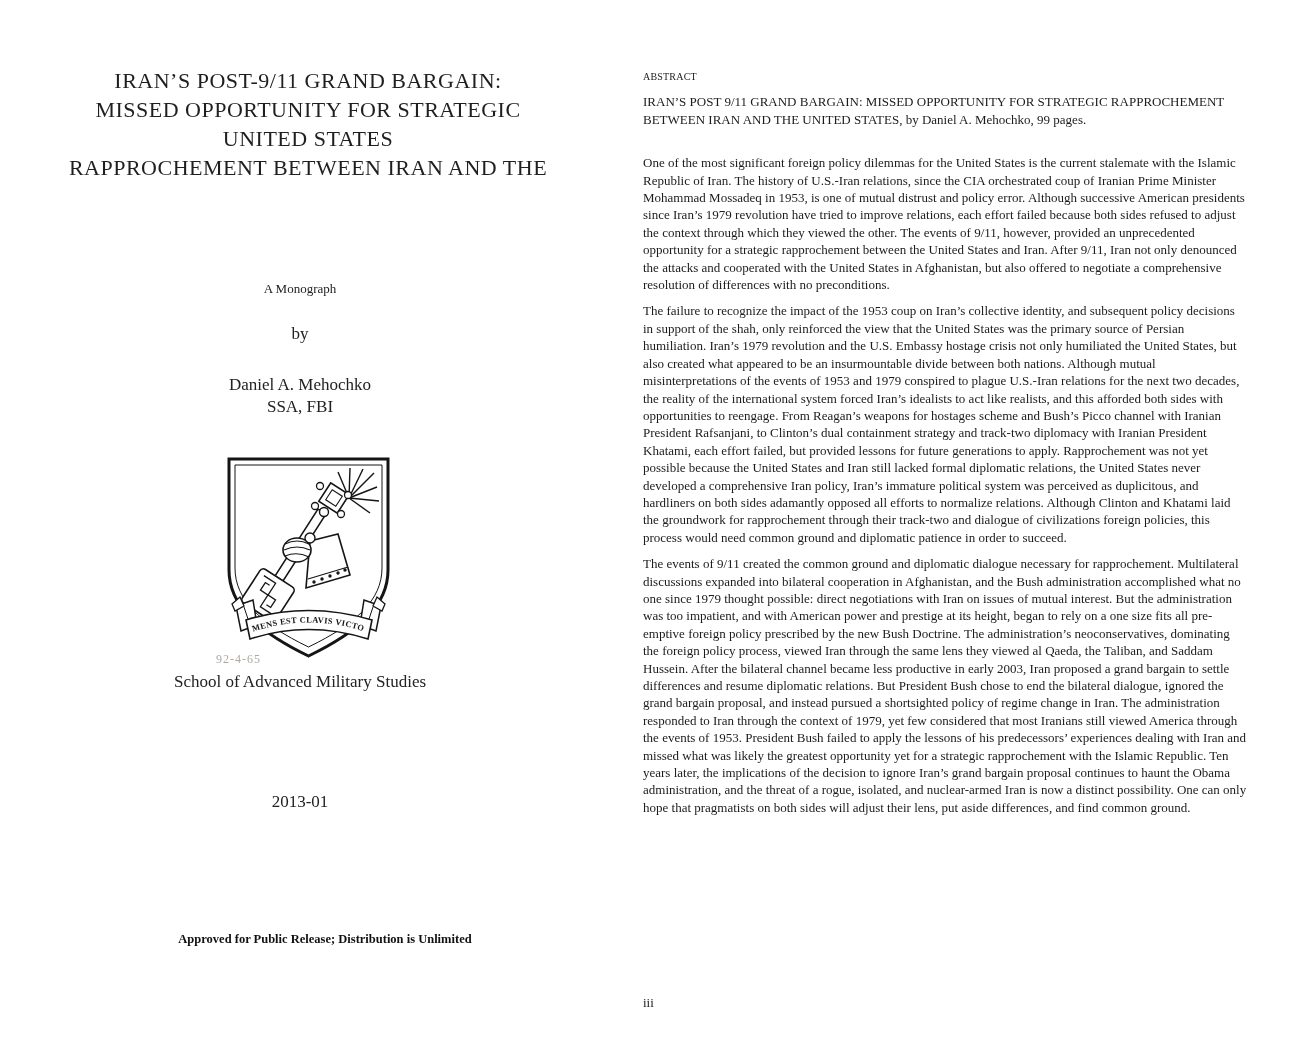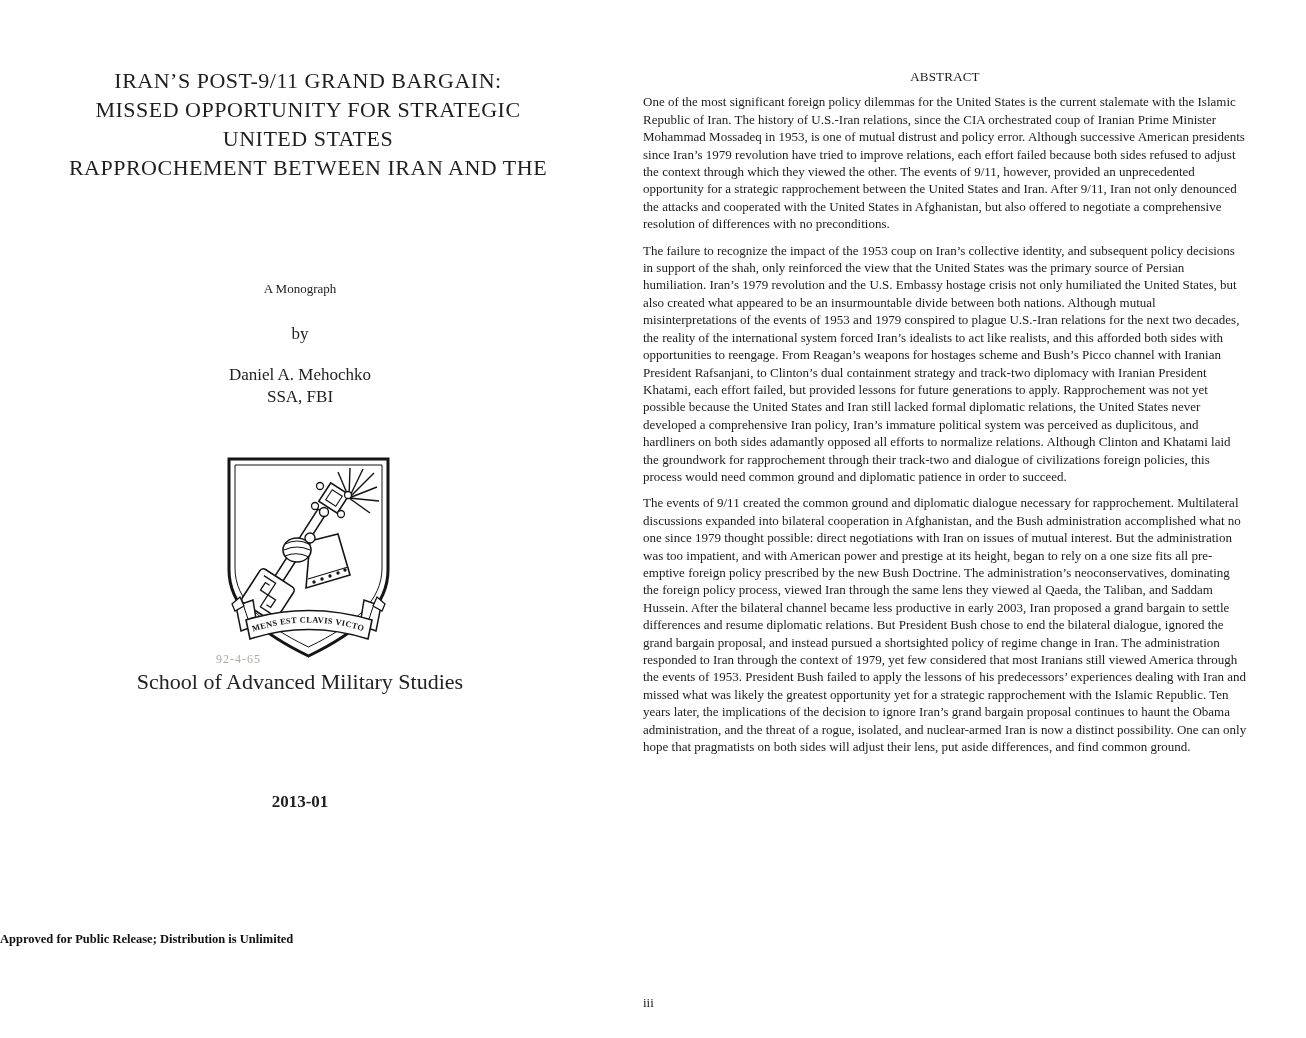--- a/index.html
+++ b/index.html
@@ -12,31 +12,31 @@
   .abs{position:absolute;}
 
   
   .title-block{
     left:0;top:66px;width:600px;text-align:center;
     font-size:22px;line-height:29px;letter-spacing:0.5px;color:#1f1f1f;padding-left:8px;
   }
   .centered-left{left:0;width:600px;text-align:center;color:#222;}
   .monograph{top:281px;font-size:13px;}
   .by{top:324px;font-size:17px;}
-  .author{top:364px;font-size:17px;line-height:22px;}
+  .author{top:374px;font-size:17px;line-height:22px;}
   .crest-wrap{left:222px;top:454px;width:173px;height:208px;}
   .crest-mark{left:216px;top:652px;font-size:12px;color:#b0a8a0;letter-spacing:1px;}
-  .school{top:671px;font-size:22px;line-height:22px;}
-  .report-no{top:792px;font-size:17px;font-weight:bold;}
-  .approved{left:0;top:932px;width:650px;text-align:left;
+  .school{top:671px;font-size:17px;line-height:22px;}
+  .report-no{top:792px;font-size:17px;}
+  .approved{left:0;top:932px;width:650px;text-align:center;
     font-size:12.5px;font-weight:bold;color:#111;}
 
   
   .abstract-col{left:643px;top:68px;width:604px;font-size:13px;line-height:17.4px;color:#1b1b1b;}
-  .abstract-heading{text-align:center;margin:0 0 8px 0;font-size:13px;font-weight:normal;letter-spacing:0.2px;}
+  .abstract-heading{text-align:left;margin:0 0 8px 0;font-size:10px;font-weight:normal;letter-spacing:0.2px;}
   .abstract-col p{margin:0 0 9px 0;text-align:left;}
   .citation{margin-bottom:26px !important;}
   .page-num{left:643px;top:995px;width:645px;font-size:13px;}
 
   .crest-wrap svg{display:block;}
 </style>
 </head>
 <body>
 
 <div class="abs title-block">
@@ -123,18 +123,19 @@
 <div class="abs centered-left school">
   <div>School of Advanced Military Studies</div>
 </div>
 
 <div class="abs centered-left report-no">2013-01</div>
 
 <div class="abs approved">Approved for Public Release; Distribution is Unlimited</div>
 
 <div class="abs abstract-col">
   <div class="abstract-heading">ABSTRACT</div>
+  <p class="citation">IRAN’S POST 9/11 GRAND BARGAIN: MISSED OPPORTUNITY FOR STRATEGIC RAPPROCHEMENT BETWEEN IRAN AND THE UNITED STATES, by Daniel A. Mehochko, 99 pages.</p>
   <p>One of the most significant foreign policy dilemmas for the United States is the current stalemate with the Islamic Republic of Iran. The history of U.S.-Iran relations, since the CIA orchestrated coup of Iranian Prime Minister Mohammad Mossadeq in 1953, is one of mutual distrust and policy error. Although successive American presidents since Iran’s 1979 revolution have tried to improve relations, each effort failed because both sides refused to adjust the context through which they viewed the other. The events of 9/11, however, provided an unprecedented opportunity for a strategic rapprochement between the United States and Iran. After 9/11, Iran not only denounced the attacks and cooperated with the United States in Afghanistan, but also offered to negotiate a comprehensive resolution of differences with no preconditions.</p>
   <p>The failure to recognize the impact of the 1953 coup on Iran’s collective identity, and subsequent policy decisions in support of the shah, only reinforced the view that the United States was the primary source of Persian humiliation. Iran’s 1979 revolution and the U.S. Embassy hostage crisis not only humiliated the United States, but also created what appeared to be an insurmountable divide between both nations. Although mutual misinterpretations of the events of 1953 and 1979 conspired to plague U.S.-Iran relations for the next two decades, the reality of the international system forced Iran’s idealists to act like realists, and this afforded both sides with opportunities to reengage. From Reagan’s weapons for hostages scheme and Bush’s Picco channel with Iranian President Rafsanjani, to Clinton’s dual containment strategy and track-two diplomacy with Iranian President Khatami, each effort failed, but provided lessons for future generations to apply. Rapprochement was not yet possible because the United States and Iran still lacked formal diplomatic relations, the United States never developed a comprehensive Iran policy, Iran’s immature political system was perceived as duplicitous, and hardliners on both sides adamantly opposed all efforts to normalize relations. Although Clinton and Khatami laid the groundwork for rapprochement through their track-two and dialogue of civilizations foreign policies, this process would need common ground and diplomatic patience in order to succeed.</p>
   <p>The events of 9/11 created the common ground and diplomatic dialogue necessary for rapprochement. Multilateral discussions expanded into bilateral cooperation in Afghanistan, and the Bush administration accomplished what no one since 1979 thought possible: direct negotiations with Iran on issues of mutual interest. But the administration was too impatient, and with American power and prestige at its height, began to rely on a one size fits all pre-emptive foreign policy prescribed by the new Bush Doctrine. The administration’s neoconservatives, dominating the foreign policy process, viewed Iran through the same lens they viewed al Qaeda, the Taliban, and Saddam Hussein. After the bilateral channel became less productive in early 2003, Iran proposed a grand bargain to settle differences and resume diplomatic relations. But President Bush chose to end the bilateral dialogue, ignored the grand bargain proposal, and instead pursued a shortsighted policy of regime change in Iran. The administration responded to Iran through the context of 1979, yet few considered that most Iranians still viewed America through the events of 1953. President Bush failed to apply the lessons of his predecessors’ experiences dealing with Iran and missed what was likely the greatest opportunity yet for a strategic rapprochement with the Islamic Republic. Ten years later, the implications of the decision to ignore Iran’s grand bargain proposal continues to haunt the Obama administration, and the threat of a rogue, isolated, and nuclear-armed Iran is now a distinct possibility.  One can only hope that pragmatists on both sides will adjust their lens, put aside differences, and find common ground.</p>
 </div>
 
 <div class="abs page-num">iii</div>
 
 </body></html>

